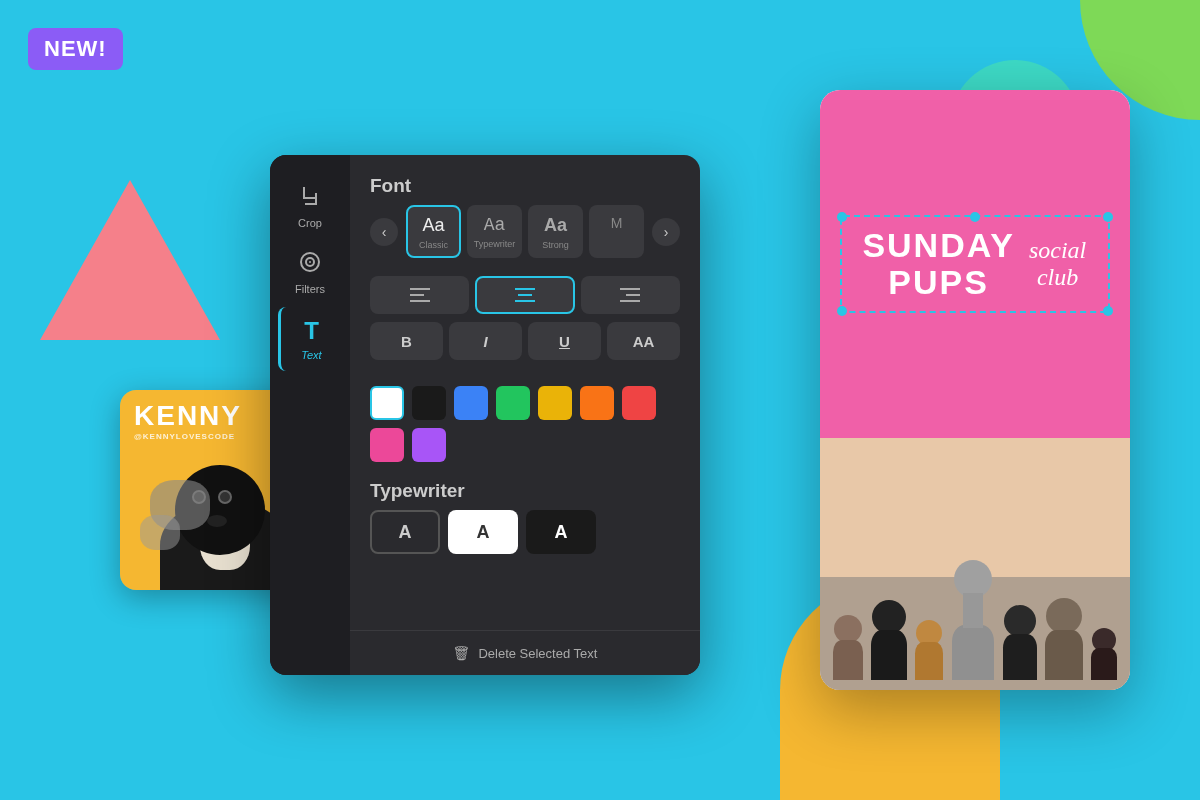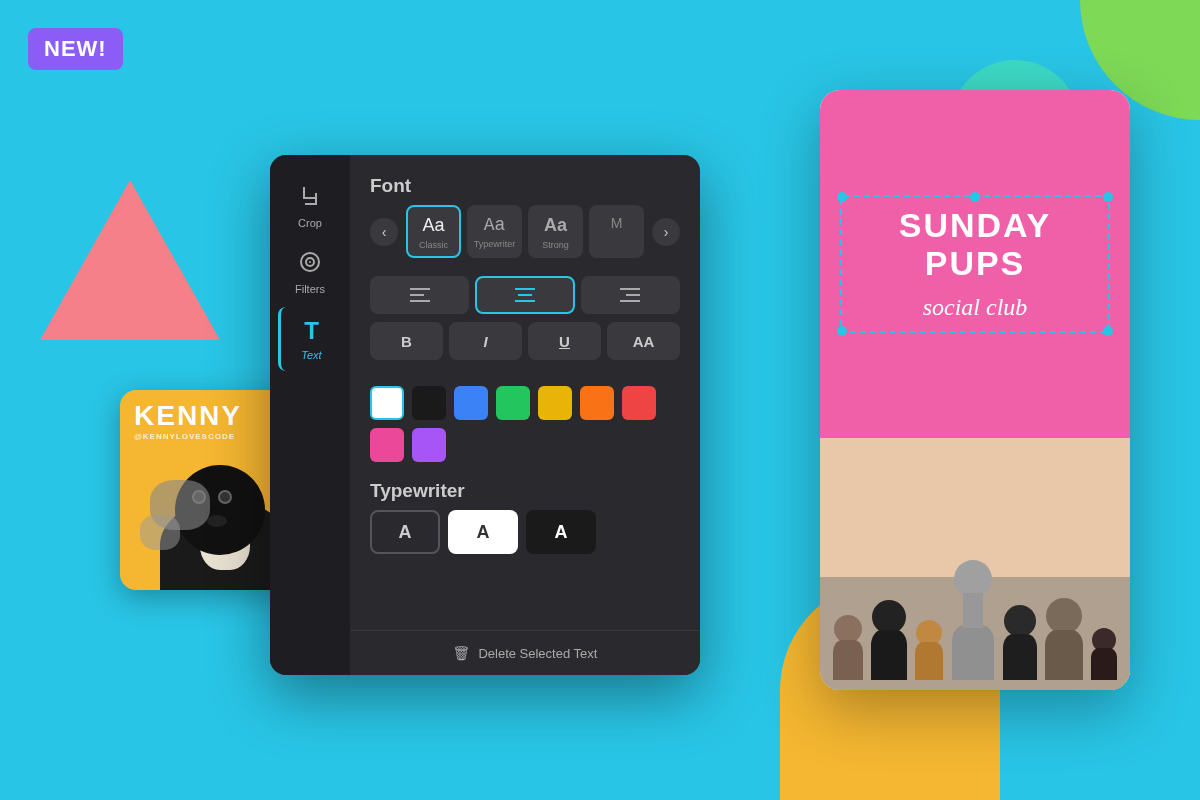--- a/index.html
+++ b/index.html
@@ -366,21 +366,21 @@
       justify-content: center;
       padding: 20px;
     }
     
     .text-selection-box {
       border: 2px dashed #29c5e6;
       border-radius: 4px;
       padding: 10px 20px;
       position: relative;
       display: flex;
-      flex-direction: column;
+      flex-direction: row;
       align-items: center;
       gap: 12px;
     }
     
     .handle {
       position: absolute;
       width: 10px;
       height: 10px;
       background: #29c5e6;
       border-radius: 50%;

